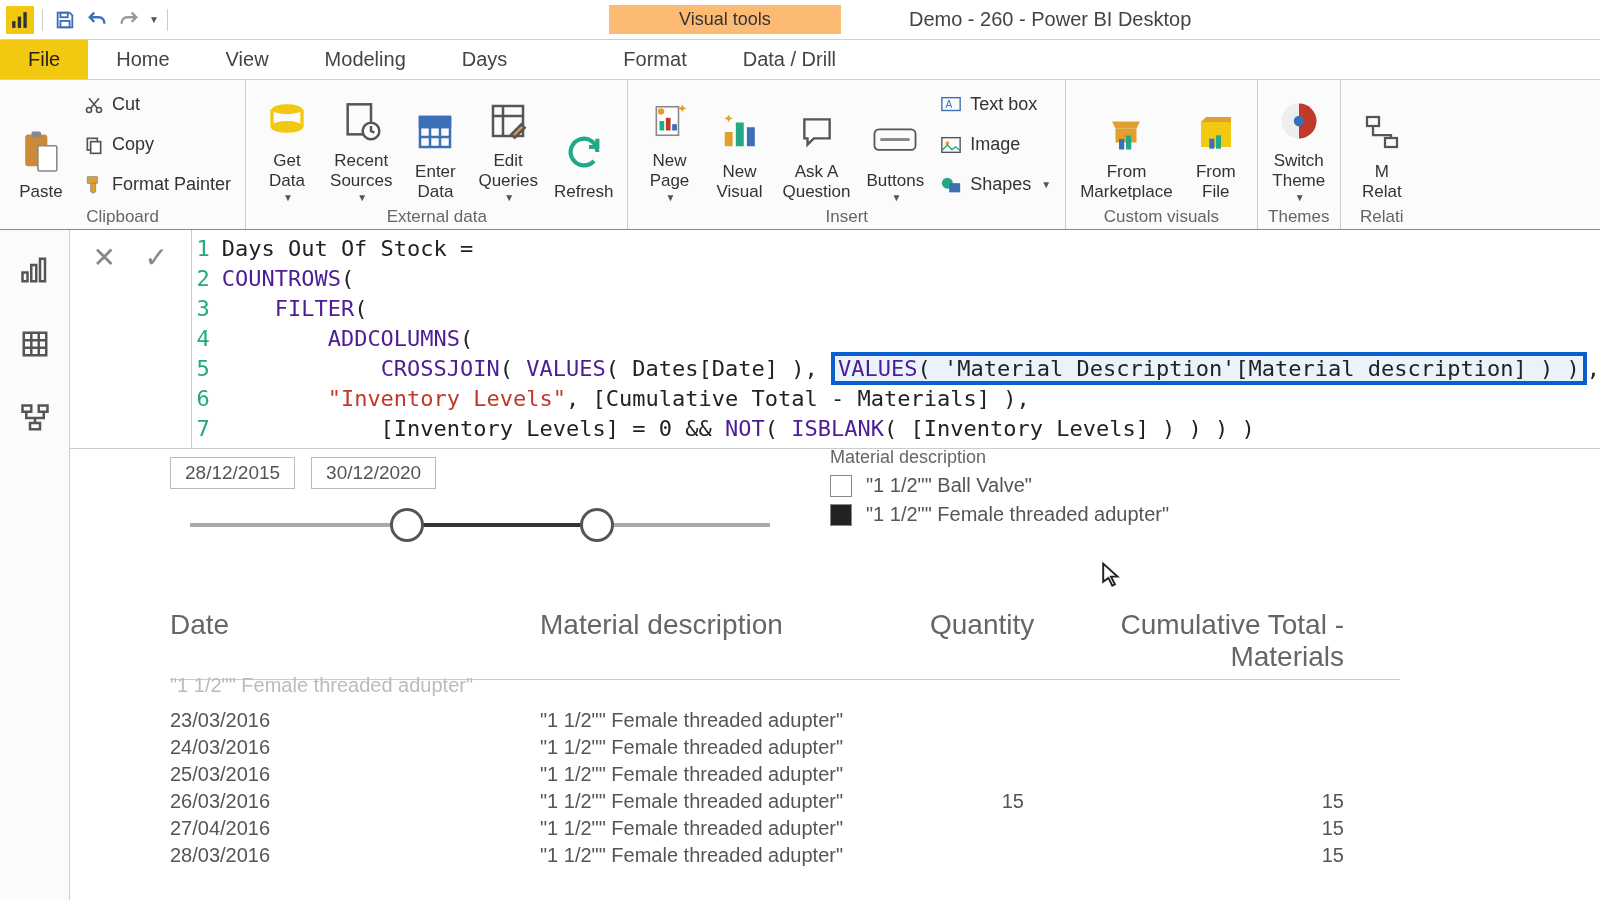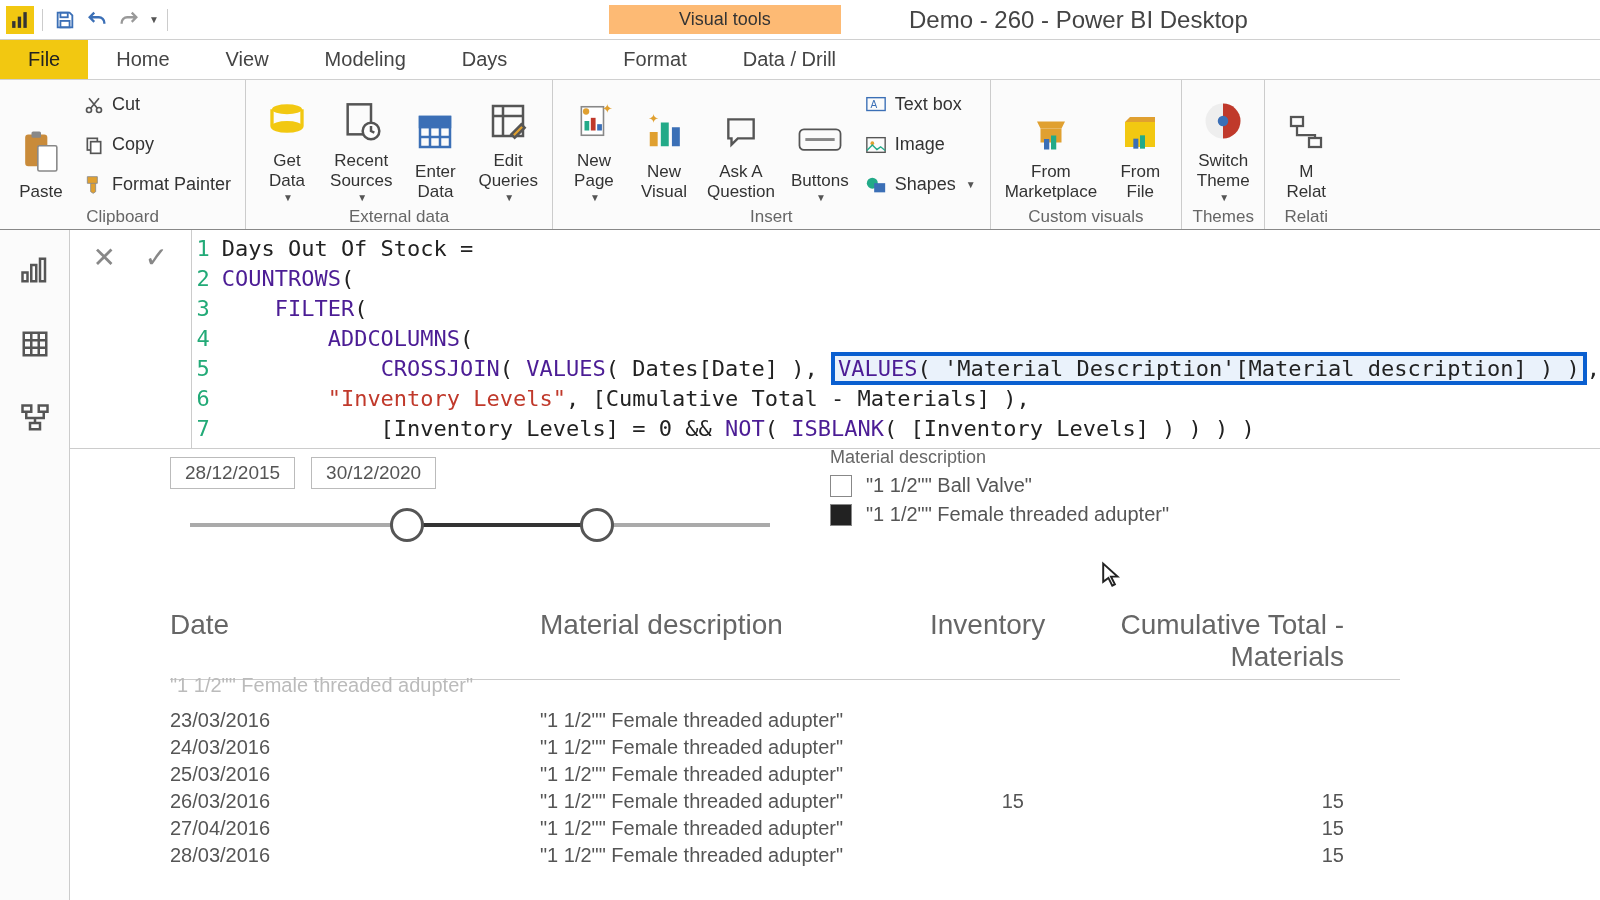--- a/index.html
+++ b/index.html
@@ -7,21 +7,21 @@
   
   
   .title-bar { display: flex; align-items: center; height: 40px; background: #fff; border-bottom: 1px solid #d0d0d0; }
   .qat { display: flex; align-items: center; gap: 4px; padding: 0 6px; }
   .app-icon { width: 28px; height: 28px; background: #f2c811; display: flex; align-items: center; justify-content: center; }
   .app-icon svg { width: 18px; height: 18px; }
   .qat-btn { width: 28px; height: 28px; display: flex; align-items: center; justify-content: center; color: #555; }
   .qat-sep { width: 1px; height: 22px; background: #ccc; margin: 0 4px; }
   .title-center { flex: 1; display: flex; justify-content: center; align-items: center; position: relative; }
   .contextual-tab { position: absolute; left: 50%; transform: translateX(-280px); background: #fdba74; padding: 4px 70px; font-size: 18px; color: #333; }
-  .doc-title { position: absolute; left: 50%; transform: translateX(20px); font-size: 24px; color: #444; }
+  .doc-title { position: absolute; left: 50%; transform: translateX(20px); font-size: 20px; color: #444; }
   
   
   .ribbon-tabs { display: flex; height: 40px; border-bottom: 1px solid #d0d0d0; align-items: stretch; }
   .ribbon-tab { padding: 0 28px; display: flex; align-items: center; font-size: 20px; color: #444; cursor: pointer; }
   .ribbon-tab.file { background: #f2c811; color: #222; font-weight: 500; }
   .ribbon-tab.contextual { background: #fff; }
   
   
   .ribbon-body { display: flex; height: 150px; border-bottom: 1px solid #888; background: #fbfbfb; }
   .ribbon-group { display: flex; flex-direction: column; border-right: 1px solid #ccc; padding: 4px 10px 2px; }
@@ -213,20 +213,28 @@
             <svg width="40" height="40" viewBox="0 0 24 24" fill="none" stroke="#555" stroke-width="1.5">
               <rect x="3" y="3" width="18" height="18"></rect>
               <path d="M3 9h18M9 3v18"></path>
               <path d="M14 20l6-6 2 2-6 6z" fill="#e0a030"></path>
             </svg>
           </div>
         <span class="lbl">Edit
 Queries</span>
           <span class="dd-arrow">▼</span>
       </div>
+      <div class="big-btn">
+        <div class="icon-slot">
+            <svg width="40" height="40" viewBox="0 0 24 24" fill="none" stroke="#2a8" stroke-width="2.5">
+              <path d="M20 12a8 8 0 10-2 5.3M20 4v5h-5"></path>
+            </svg>
+          </div>
+        <span class="lbl">Refresh</span>
+      </div>
     </div>
     <div class="ribbon-group-label">External data</div>
   </div>
 
   <div class="ribbon-group">
     <div class="ribbon-group-body">
       <div class="big-btn">
         <div class="icon-slot">
             <svg width="38" height="40" viewBox="0 0 24 24">
               <rect x="4" y="3" width="14" height="18" fill="#fff" stroke="#888"></rect>
@@ -461,21 +469,21 @@
       <div class="cursor">
         <svg width="22" height="26" viewBox="0 0 16 20" fill="#fff" stroke="#222" stroke-width="1.5">
             <path d="M2 2v14l4-3 3 6 2-1-3-6h5z"></path>
           </svg>
       </div>
 
       <div class="tbl">
         <div class="tbl-head">
           <div class="col-d">Date</div>
           <div class="col-m">Material description</div>
-          <div class="col-q">Inventory</div>
+          <div class="col-q">Quantity</div>
           <div class="col-c">Cumulative Total - Materials</div>
         </div>
         <div id="tbody">
             <div class="tbl-row cut">
               <div class="col-m">"1 1/2"" Female threaded adupter"</div>
               <div class="col-q"></div>
               <div class="col-c"></div>
             </div>
             <div class="tbl-row">
               <div class="col-d">23/03/2016</div>

